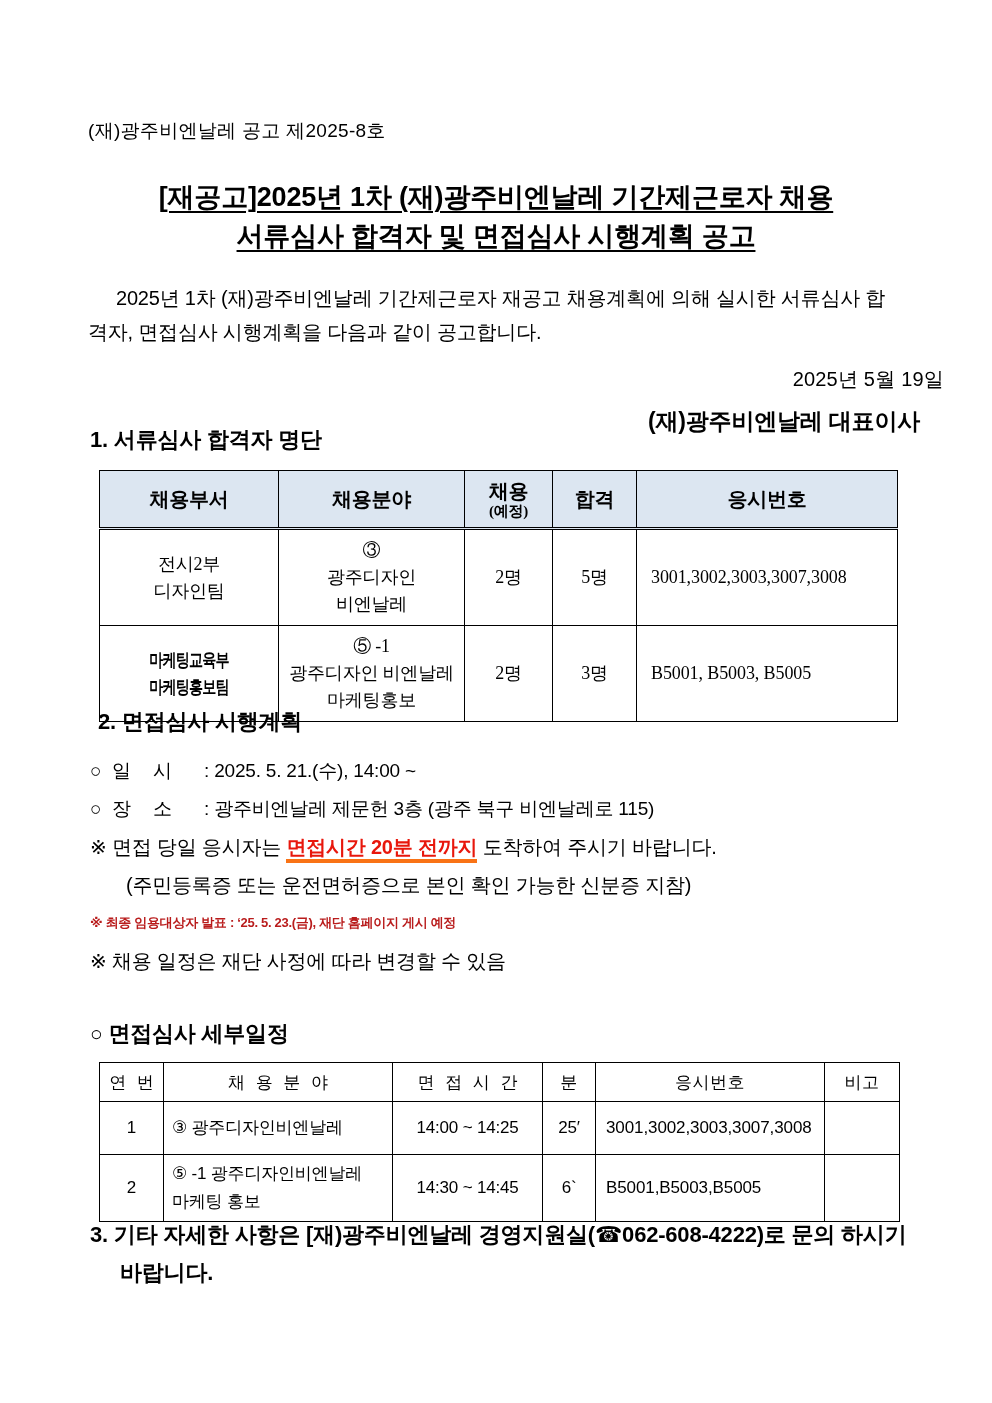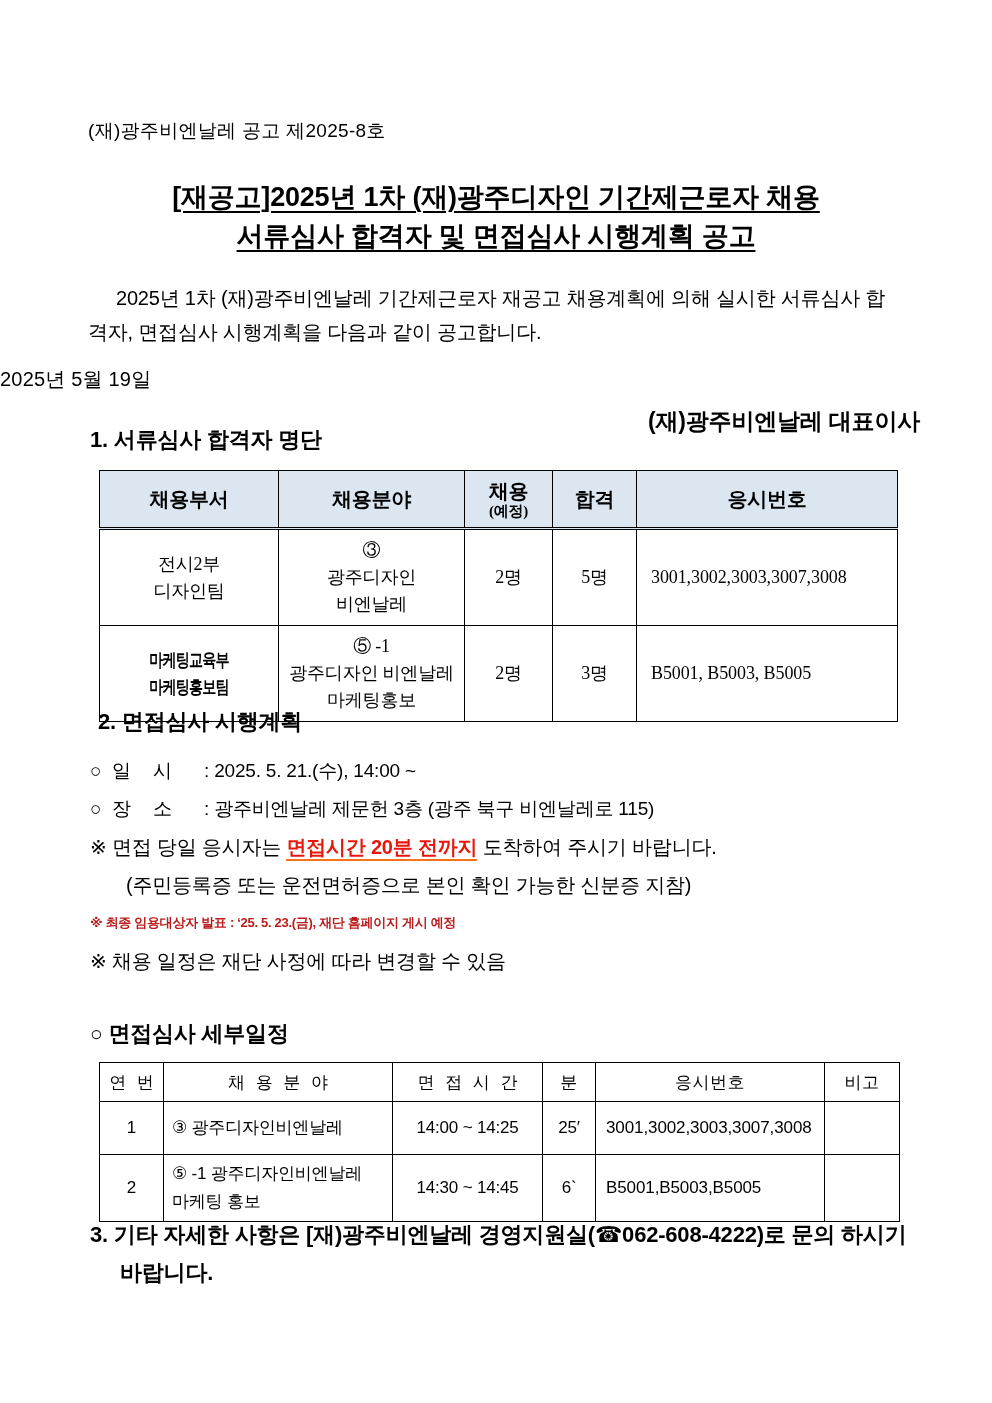--- a/index.html
+++ b/index.html
@@ -63,21 +63,21 @@
     text-indent: 28px;
     letter-spacing: -0.2px;
   }
 
   
   .date-line {
     position: absolute;
     left: 0;
     top: 366px;
     width: 944px;
-    text-align: left;
+    text-align: right;
     font-size: 20px;
     letter-spacing: 0.2px;
   }
   .signature {
     position: absolute;
     right: 88px;
     top: 406px;
     font-size: 23px;
     font-weight: bold;
     letter-spacing: -0.2px;
@@ -179,21 +179,21 @@
   .b-sub {
     font-size: 20px;
     line-height: 38px;
     padding-left: 36px;
     letter-spacing: -0.2px;
     white-space: nowrap;
   }
   .hl-red {
     color: #e8170c;
     font-weight: bold;
-    border-bottom: 2px solid #f97316;
+    border-bottom: 4px solid #f97316;
     padding-bottom: 1px;
   }
   .b-blue {
     color: #b91c1c;
     font-weight: bold;
     font-size: 13px;
     line-height: 38px;
     letter-spacing: -0.3px;
     white-space: nowrap;
   }
@@ -252,21 +252,21 @@
   .r2 td { height: 58px; }
 </style>
 </head>
 <body>
 
 <div class="page">
 
   <div class="doc-number">(재)광주비엔날레 공고 제2025-8호</div>
 
   <div class="title-block">
-    <div class="title-line">[재공고]2025년 1차 (재)광주디자인 기간제근로자 채용</div>
+    <div class="title-line">[재공고]2025년 1차 (재)광주비엔날레 기간제근로자 채용</div>
     <div class="title-line">서류심사 합격자 및 면접심사 시행계획 공고</div>
   </div>
 
   <div class="intro">2025년 1차 (재)광주비엔날레 기간제근로자 재공고 채용계획에 의해 실시한 서류심사 합격자, 면접심사 시행계획을 다음과 같이 공고합니다.</div>
 
   <div class="date-line">2025년 5월 19일</div>
 
   <div class="signature">(재)광주비엔날레 대표이사</div>
 
   <div class="sec-h" id="sec1-h">1. 서류심사 합격자 명단</div>

